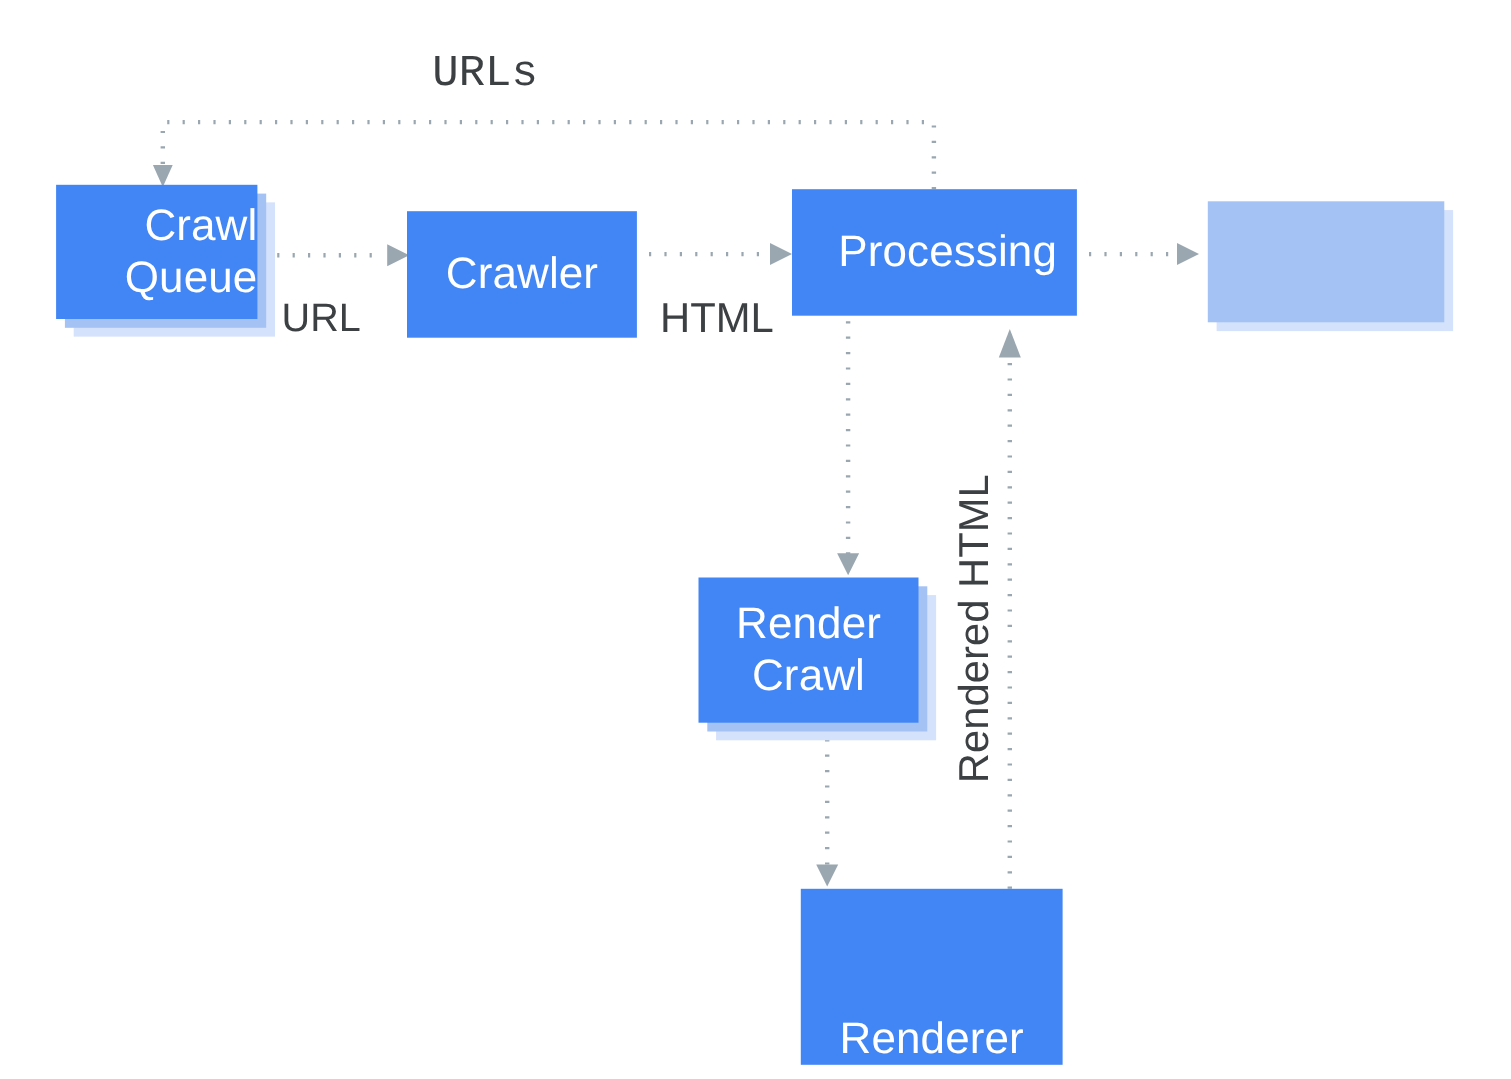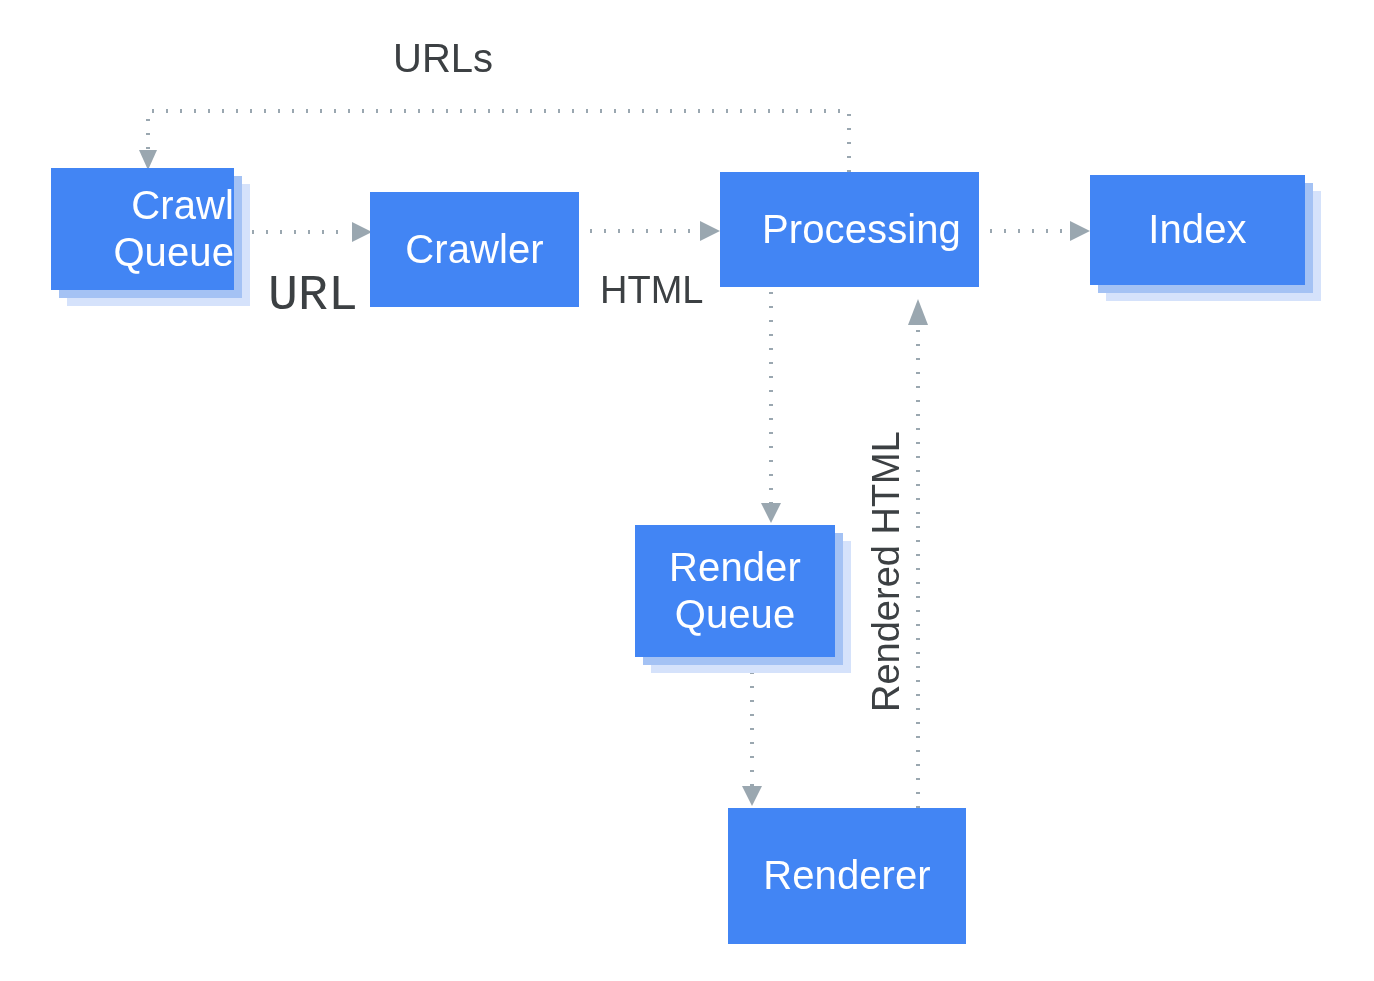--- a/index.html
+++ b/index.html
@@ -127,41 +127,38 @@
 
   <div class="node" style="left:720px; top:172px; width:259px; height:115px;">
     <div class="face" style="left:0px; top:0px; width:259px; height:115px; background:#4285f4; font-size:40px;padding-left:24px;">
       <span class="label-text">Processing</span>
     </div>
   </div>
 
   <div class="node" style="left:1090px; top:175px; width:231px; height:126px;">
     <div class="layer" style="left:16px; top:16px; width:215px; height:110px; background:#d5e2fb;"></div>
     <div class="layer" style="left:8px; top:8px; width:215px; height:110px; background:#a4c2f4;"></div>
-    <div class="face" style="left:0px; top:0px; width:215px; height:110px; background:#4285f4; font-size:40px;">
-      <span class="label-text">Index</span>
-    </div>
   </div>
 
   <div class="node" style="left:635px; top:525px; width:216px; height:148px;">
     <div class="layer" style="left:16px; top:16px; width:200px; height:132px; background:#d5e2fb;"></div>
     <div class="layer" style="left:8px; top:8px; width:200px; height:132px; background:#a4c2f4;"></div>
     <div class="face" style="left:0px; top:0px; width:200px; height:132px; background:#4285f4; font-size:40px;">
       <span class="label-text">Render
-Queue</span>
+Crawl</span>
     </div>
   </div>
 
   <div class="node" style="left:728px; top:808px; width:238px; height:124px;">
-    <div class="face" style="left:0px; top:0px; width:238px; height:136px; background:#4285f4; font-size:40px;">
+    <div class="face" style="left:0px; top:0px; width:238px; height:160px; background:#4285f4; font-size:40px;align-items:flex-end;">
       <span class="label-text">Renderer</span>
     </div>
   </div>
 
-  <div class="edge-label" style="left:393px; top:38px; font-size:40px;">URLs</div>
+  <div class="edge-label" style="left:393px; top:48px; font-size:40px;font-family:Liberation Mono, monospace;">URLs</div>
 
-  <div class="edge-label" style="left:268px; top:271px; font-size:50px;font-family:Liberation Mono, monospace;">URL</div>
+  <div class="edge-label" style="left:256px; top:271px; font-size:36px;">URL</div>
 
   <div class="edge-label" style="left:600px; top:271px; font-size:38px;text-align:center;">HTML</div>
 
   <div class="edge-label rot" style="left:867px; top:712px; font-size:38px;">Rendered HTML</div>
 
 </div>
 
 </body></html>

